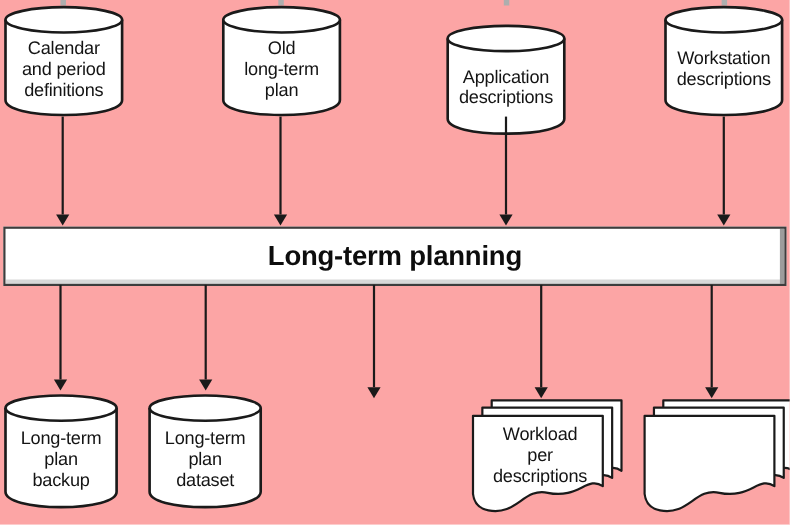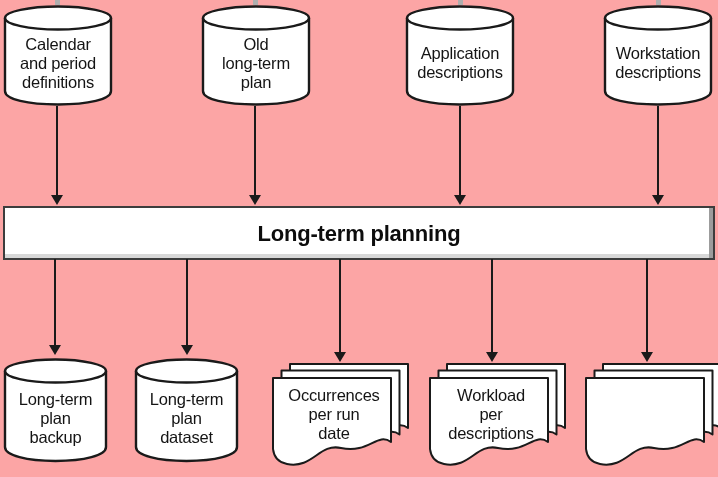--- a/index.html
+++ b/index.html
@@ -17,21 +17,21 @@
     color:#141414;letter-spacing:-0.2px;
   }
   .cyl .label{left:0;right:0;top:24px;bottom:8px;}
   .doc .label{left:2px;top:20px;width:122px;height:66px;}
   .process-box{
     position:absolute;left:3px;top:206px;width:712px;height:54px;
     box-sizing:border-box;background:#fff;border:2px solid var(--box-border);
     box-shadow:inset -4px 0 0 var(--shadow-right), inset 0 -4px 0 var(--shadow-bottom);
     display:flex;align-items:center;justify-content:center;
   }
-  .process-box .label{position:static;font-weight:bold;font-size:22px;line-height:25px;white-space:nowrap;color:#0d0d0d;}
+  .process-box .label{position:static;font-weight:bold;font-size:25px;line-height:25px;white-space:nowrap;color:#0d0d0d;}
   .arrow{position:absolute;width:2px;margin-left:-1px;background:var(--arrow);}
   .arrow .head{
     position:absolute;left:50%;bottom:-10px;transform:translateX(-50%);
     width:0;height:0;border-left:6px solid transparent;border-right:6px solid transparent;
     border-top:10px solid var(--arrow);
   }
   .stub{position:absolute;top:0;width:5px;height:5px;margin-left:-2px;background:var(--stub);}
 </style>
 </head>
 <body>
@@ -56,21 +56,21 @@
   <div class="node cyl" style="left:200px;top:3px;width:112px;height:104px">
     <svg class="shape-svg" viewBox="0 0 112 104" aria-hidden="true">
       <path class="shape" d="M3,15 V88 C3,96.5 26,101.5 56,101.5 C86,101.5 109,96.5 109,88 V15"></path>
       <ellipse class="shape" cx="56" cy="15" rx="53" ry="11.5"></ellipse>
     </svg>
     <div class="label">Old
 long-term
 plan</div>
   </div>
 
-  <div class="node cyl" style="left:404px;top:3px;width:112px;height:104px">
+  <div class="node cyl" style="left:404px;top:20px;width:112px;height:104px">
     <svg class="shape-svg" viewBox="0 0 112 104" aria-hidden="true">
       <path class="shape" d="M3,15 V88 C3,96.5 26,101.5 56,101.5 C86,101.5 109,96.5 109,88 V15"></path>
       <ellipse class="shape" cx="56" cy="15" rx="53" ry="11.5"></ellipse>
     </svg>
     <div class="label">Application
 descriptions</div>
   </div>
 
   <div class="node cyl" style="left:602px;top:3px;width:112px;height:104px">
     <svg class="shape-svg" viewBox="0 0 112 104" aria-hidden="true">
@@ -127,30 +127,20 @@
   <div class="node cyl" style="left:133px;top:356px;width:107px;height:108px">
     <svg class="shape-svg" viewBox="0 0 107 108" aria-hidden="true">
       <path class="shape" d="M3,15 V91 C3,99.5 25,105 53.5,105 C82,105 104,99.5 104,91 V15"></path>
       <ellipse class="shape" cx="53.5" cy="15" rx="50.5" ry="11.5"></ellipse>
     </svg>
     <div class="label">Long-term
 plan
 dataset</div>
   </div>
 
-  <div class="node doc" style="left:271px;top:361px;width:140px;height:112px">
-    <svg class="shape-svg" viewBox="0 0 140 112" aria-hidden="true">
-      <path class="doc-shape" transform="translate(17,1)" d="M2,2 H120 V66 C106,56 98,78 70,72 C48,67 42,93 16,88 C8,86.5 3,82 2,73 Z"></path>
-      <path class="doc-shape" transform="translate(8.5,7.5)" d="M2,2 H120 V66 C106,56 98,78 70,72 C48,67 42,93 16,88 C8,86.5 3,82 2,73 Z"></path>
-      <path class="doc-shape" transform="translate(0,15)" d="M2,2 H120 V66 C106,56 98,78 70,72 C48,67 42,93 16,88 C8,86.5 3,82 2,73 Z"></path>
-    </svg>
-    <div class="label">Occurrences
-per run
-date</div>
-  </div>
 
   <div class="node doc" style="left:428px;top:361px;width:140px;height:112px">
     <svg class="shape-svg" viewBox="0 0 140 112" aria-hidden="true">
       <path class="doc-shape" transform="translate(17,1)" d="M2,2 H120 V66 C106,56 98,78 70,72 C48,67 42,93 16,88 C8,86.5 3,82 2,73 Z"></path>
       <path class="doc-shape" transform="translate(8.5,7.5)" d="M2,2 H120 V66 C106,56 98,78 70,72 C48,67 42,93 16,88 C8,86.5 3,82 2,73 Z"></path>
       <path class="doc-shape" transform="translate(0,15)" d="M2,2 H120 V66 C106,56 98,78 70,72 C48,67 42,93 16,88 C8,86.5 3,82 2,73 Z"></path>
     </svg>
     <div class="label">Workload
 per
 descriptions</div>

